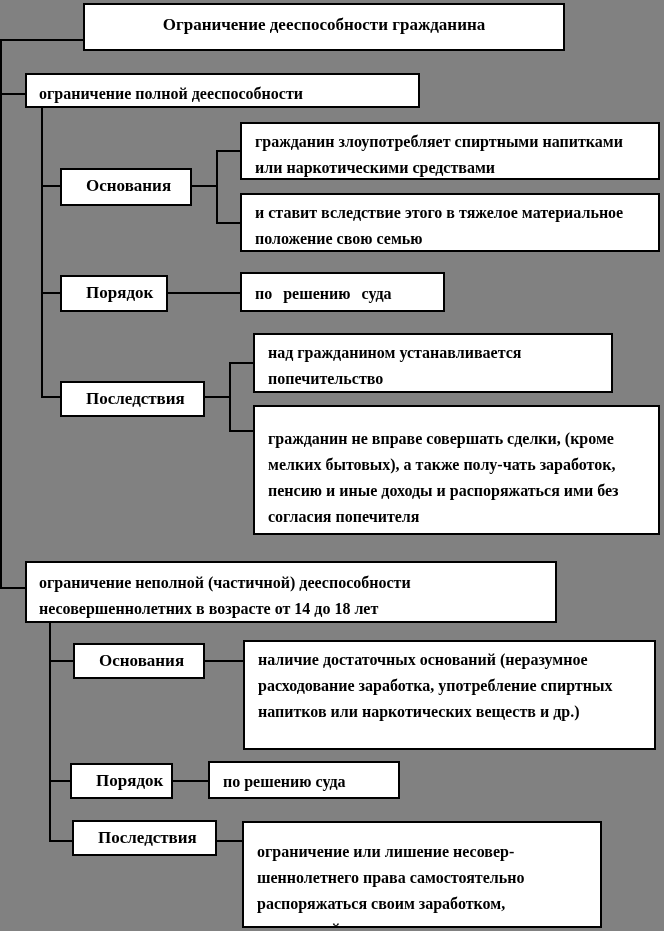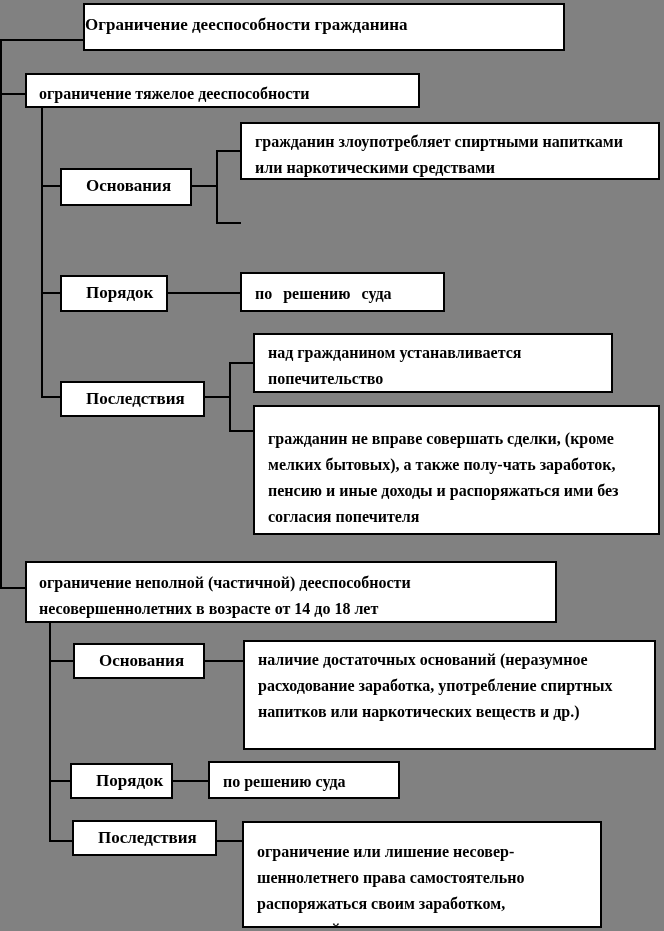--- a/index.html
+++ b/index.html
@@ -21,21 +21,21 @@
     color:#000;
     font-weight:bold;
     overflow:hidden;
   }
   .ln{
     position:absolute;
     background:var(--line,#000000);
   }
   .title{
     font-size:17px;
-    text-align:left;
+    text-align:center;
     padding-top:10px;
   }
   .heading{
     font-size:16px;
     padding:6px 10px 0 12px;
     line-height:26px;
   }
   .label{
     font-size:17px;
     padding:6px 6px 0 24px;
@@ -78,24 +78,25 @@
   <div class="ln" style="left:49px;top:660px;width:25px;height:2px"></div>
   <div class="ln" style="left:49px;top:780px;width:22px;height:2px"></div>
   <div class="ln" style="left:49px;top:840px;width:24px;height:2px"></div>
 
   <div class="ln" style="left:203px;top:660px;width:41px;height:2px"></div>
   <div class="ln" style="left:171px;top:780px;width:38px;height:2px"></div>
   <div class="ln" style="left:215px;top:840px;width:28px;height:2px"></div>
 
   <div class="box title" style="left:83px;top:3px;width:482px;height:48px">Ограничение дееспособности гражданина</div>
 
-  <div class="box heading" style="left:25px;top:73px;width:395px;height:35px">ограничение тяжелое дееспособности</div>
+  <div class="box heading" style="left:25px;top:73px;width:395px;height:35px">ограничение полной дееспособности</div>
 
   <div class="box label" style="left:60px;top:168px;width:132px;height:38px">Основания</div>
   <div class="box result" style="left:240px;top:122px;width:420px;height:58px">гражданин злоупотребляет спиртными напитками или наркотическими средствами</div>
+  <div class="box result" style="left:240px;top:193px;width:420px;height:59px">и ставит вследствие этого в тяжелое материальное положение свою семью</div>
 
   <div class="box label" style="left:60px;top:275px;width:108px;height:37px">Порядок</div>
   <div class="box result wide-words" style="left:240px;top:272px;width:205px;height:40px;padding-top:7px">по решению суда</div>
 
   <div class="box label" style="left:60px;top:381px;width:145px;height:36px">Последствия</div>
   <div class="box result" style="left:253px;top:333px;width:360px;height:60px">над гражданином устанавливается попечительство</div>
   <div class="box result" style="left:253px;top:405px;width:407px;height:130px;padding-top:19px">гражданин не вправе совершать сделки, (кроме мелких бытовых), а также полу-чать заработок, пенсию и иные доходы и распоряжаться ими без согласия попечителя</div>
 
   <div class="box heading" style="left:25px;top:561px;width:532px;height:62px;padding-top:7px">ограничение неполной (частичной) дееспособности несовершеннолетних в возрасте от 14 до 18 лет</div>
 

